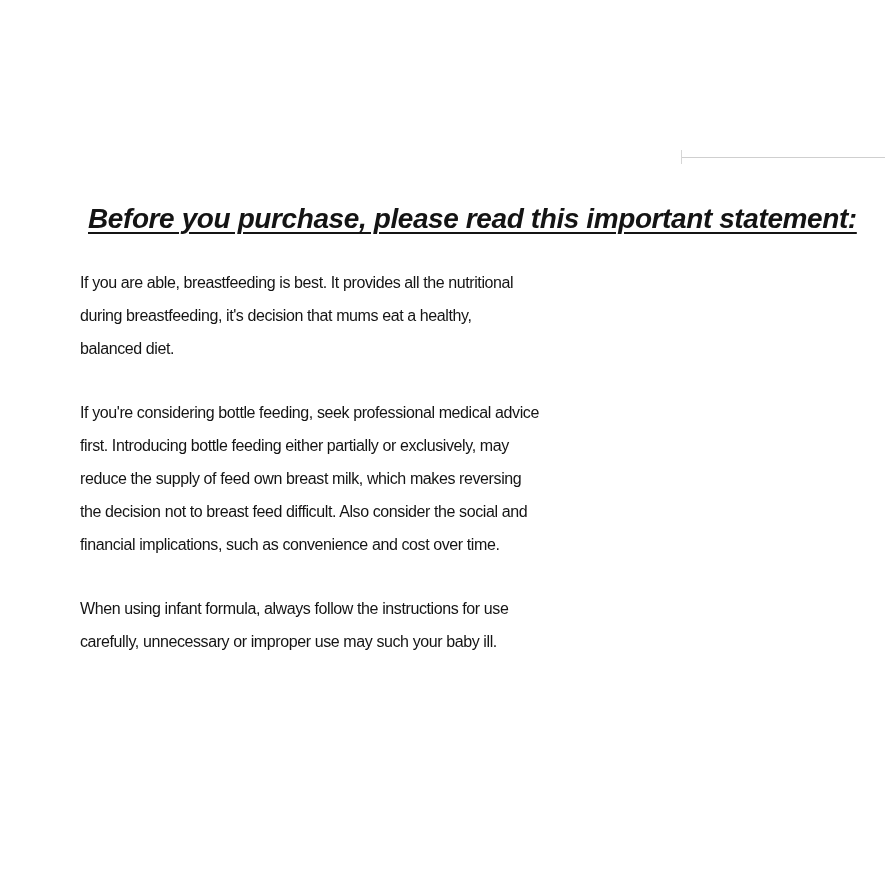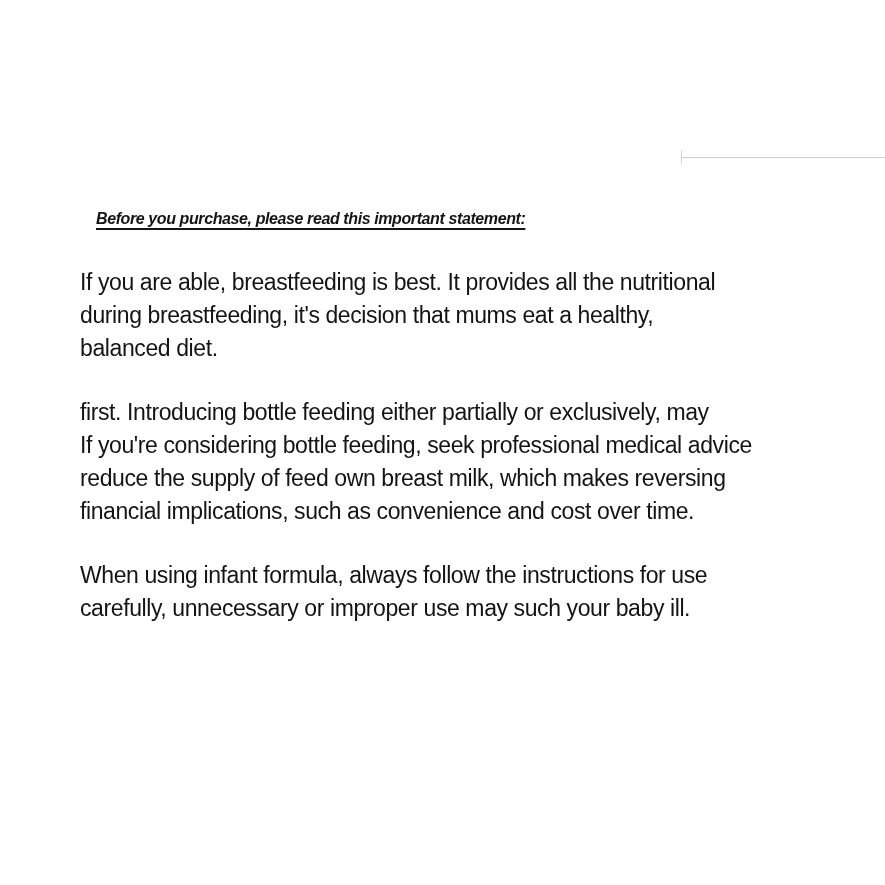--- a/index.html
+++ b/index.html
@@ -31,39 +31,39 @@
     height: 14px;
     background: #d6d6d6;
   }
   .text-block {
     position: absolute;
     top: 202px;
     left: 80px;
     width: 790px;
   }
   .statement-heading {
-    font-size: 16px;
+    font-size: 28px;
     font-weight: 700;
     font-style: italic;
     line-height: 33px;
     letter-spacing: -0.4px;
     text-decoration: underline;
     text-decoration-thickness: 2px;
     text-underline-offset: 4px;
-    margin: 0 0 31px 16px;
+    margin: 0 0 31px 8px;
     white-space: nowrap;
   }
   .paragraph {
     margin: 0 0 31px 0;
   }
   .paragraph:last-child {
     margin-bottom: 12px;
   }
   .text-line {
-    font-size: 23px;
+    font-size: 16px;
     font-weight: 400;
     line-height: 33px;
     letter-spacing: -0.4px;
     white-space: nowrap;
   }
 </style>
 </head>
 <body>
 
 <div class="border-fragment"></div>
@@ -73,23 +73,24 @@
 
   <div class="statement-heading">Before you purchase, please read this important statement:</div>
 
   <div class="paragraph">
     <div class="text-line">If you are able, breastfeeding is best. It provides all the nutritional</div>
     <div class="text-line">during breastfeeding, it's decision that mums eat a healthy,</div>
     <div class="text-line">balanced diet.</div>
   </div>
 
   <div class="paragraph">
+    <div class="text-line">If you're considering bottle feeding, seek professional medical advice</div>
     <div class="text-line">first. Introducing bottle feeding either partially or exclusively, may</div>
-    <div class="text-line">If you're considering bottle feeding, seek professional medical advice</div>
     <div class="text-line">reduce the supply of feed own breast milk, which makes reversing</div>
+    <div class="text-line">the decision not to breast feed difficult. Also consider the social and</div>
     <div class="text-line">financial implications, such as convenience and cost over time.</div>
   </div>
 
   <div class="paragraph">
     <div class="text-line">When using infant formula, always follow the instructions for use</div>
     <div class="text-line">carefully, unnecessary or improper use may such your baby ill.</div>
   </div>
 
 </div>
 

